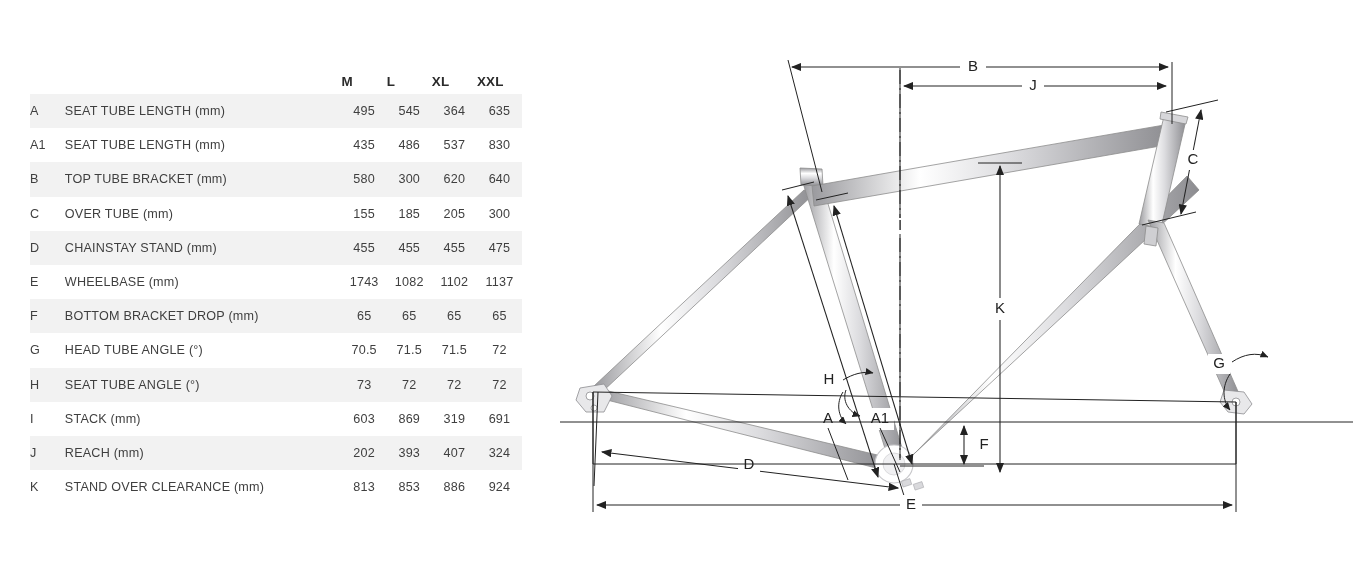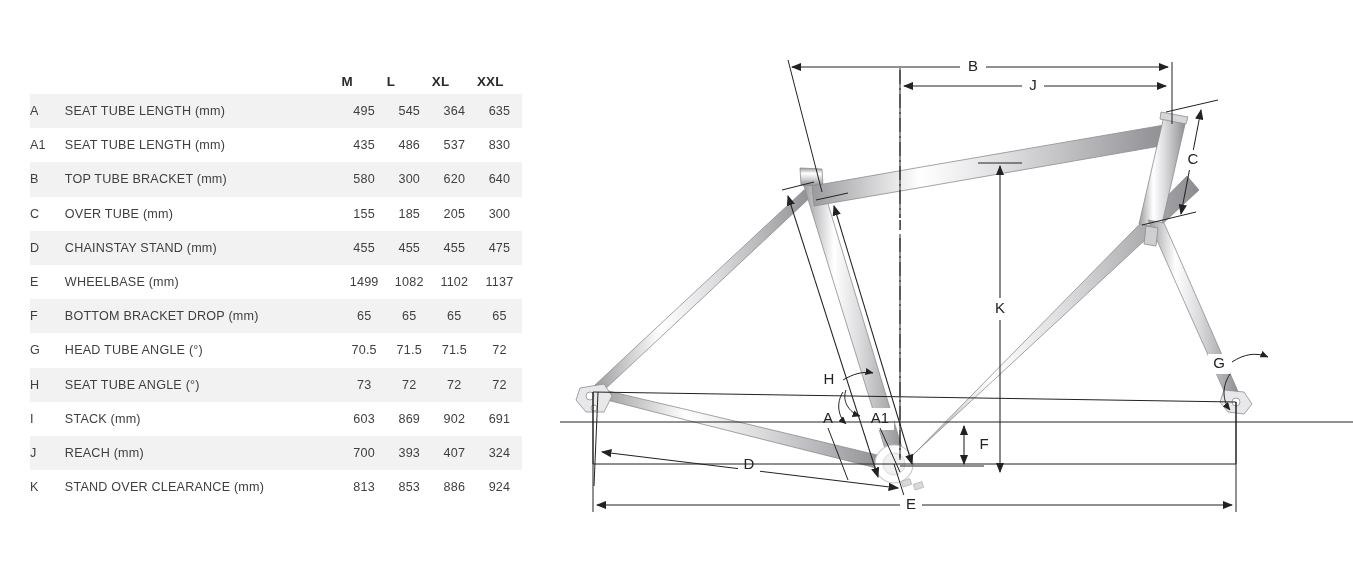--- a/index.html
+++ b/index.html
@@ -131,21 +131,21 @@
           <td class="code">D</td>
           <td class="name">CHAINSTAY STAND (mm)</td>
           <td class="val">455</td>
           <td class="val">455</td>
           <td class="val">455</td>
           <td class="val">475</td>
         </tr>
         <tr class="plain">
           <td class="code">E</td>
           <td class="name">WHEELBASE (mm)</td>
-          <td class="val">1499</td>
+          <td class="val">1743</td>
           <td class="val">1082</td>
           <td class="val">1102</td>
           <td class="val">1137</td>
         </tr>
         <tr class="striped">
           <td class="code">F</td>
           <td class="name">BOTTOM BRACKET DROP (mm)</td>
           <td class="val">65</td>
           <td class="val">65</td>
           <td class="val">65</td>
@@ -165,27 +165,27 @@
           <td class="val">73</td>
           <td class="val">72</td>
           <td class="val">72</td>
           <td class="val">72</td>
         </tr>
         <tr class="plain">
           <td class="code">I</td>
           <td class="name">STACK (mm)</td>
           <td class="val">603</td>
           <td class="val">869</td>
-          <td class="val">902</td>
+          <td class="val">319</td>
           <td class="val">691</td>
         </tr>
         <tr class="striped">
           <td class="code">J</td>
           <td class="name">REACH (mm)</td>
-          <td class="val">700</td>
+          <td class="val">202</td>
           <td class="val">393</td>
           <td class="val">407</td>
           <td class="val">324</td>
         </tr>
         <tr class="plain">
           <td class="code">K</td>
           <td class="name">STAND OVER CLEARANCE (mm)</td>
           <td class="val">813</td>
           <td class="val">853</td>
           <td class="val">886</td>

